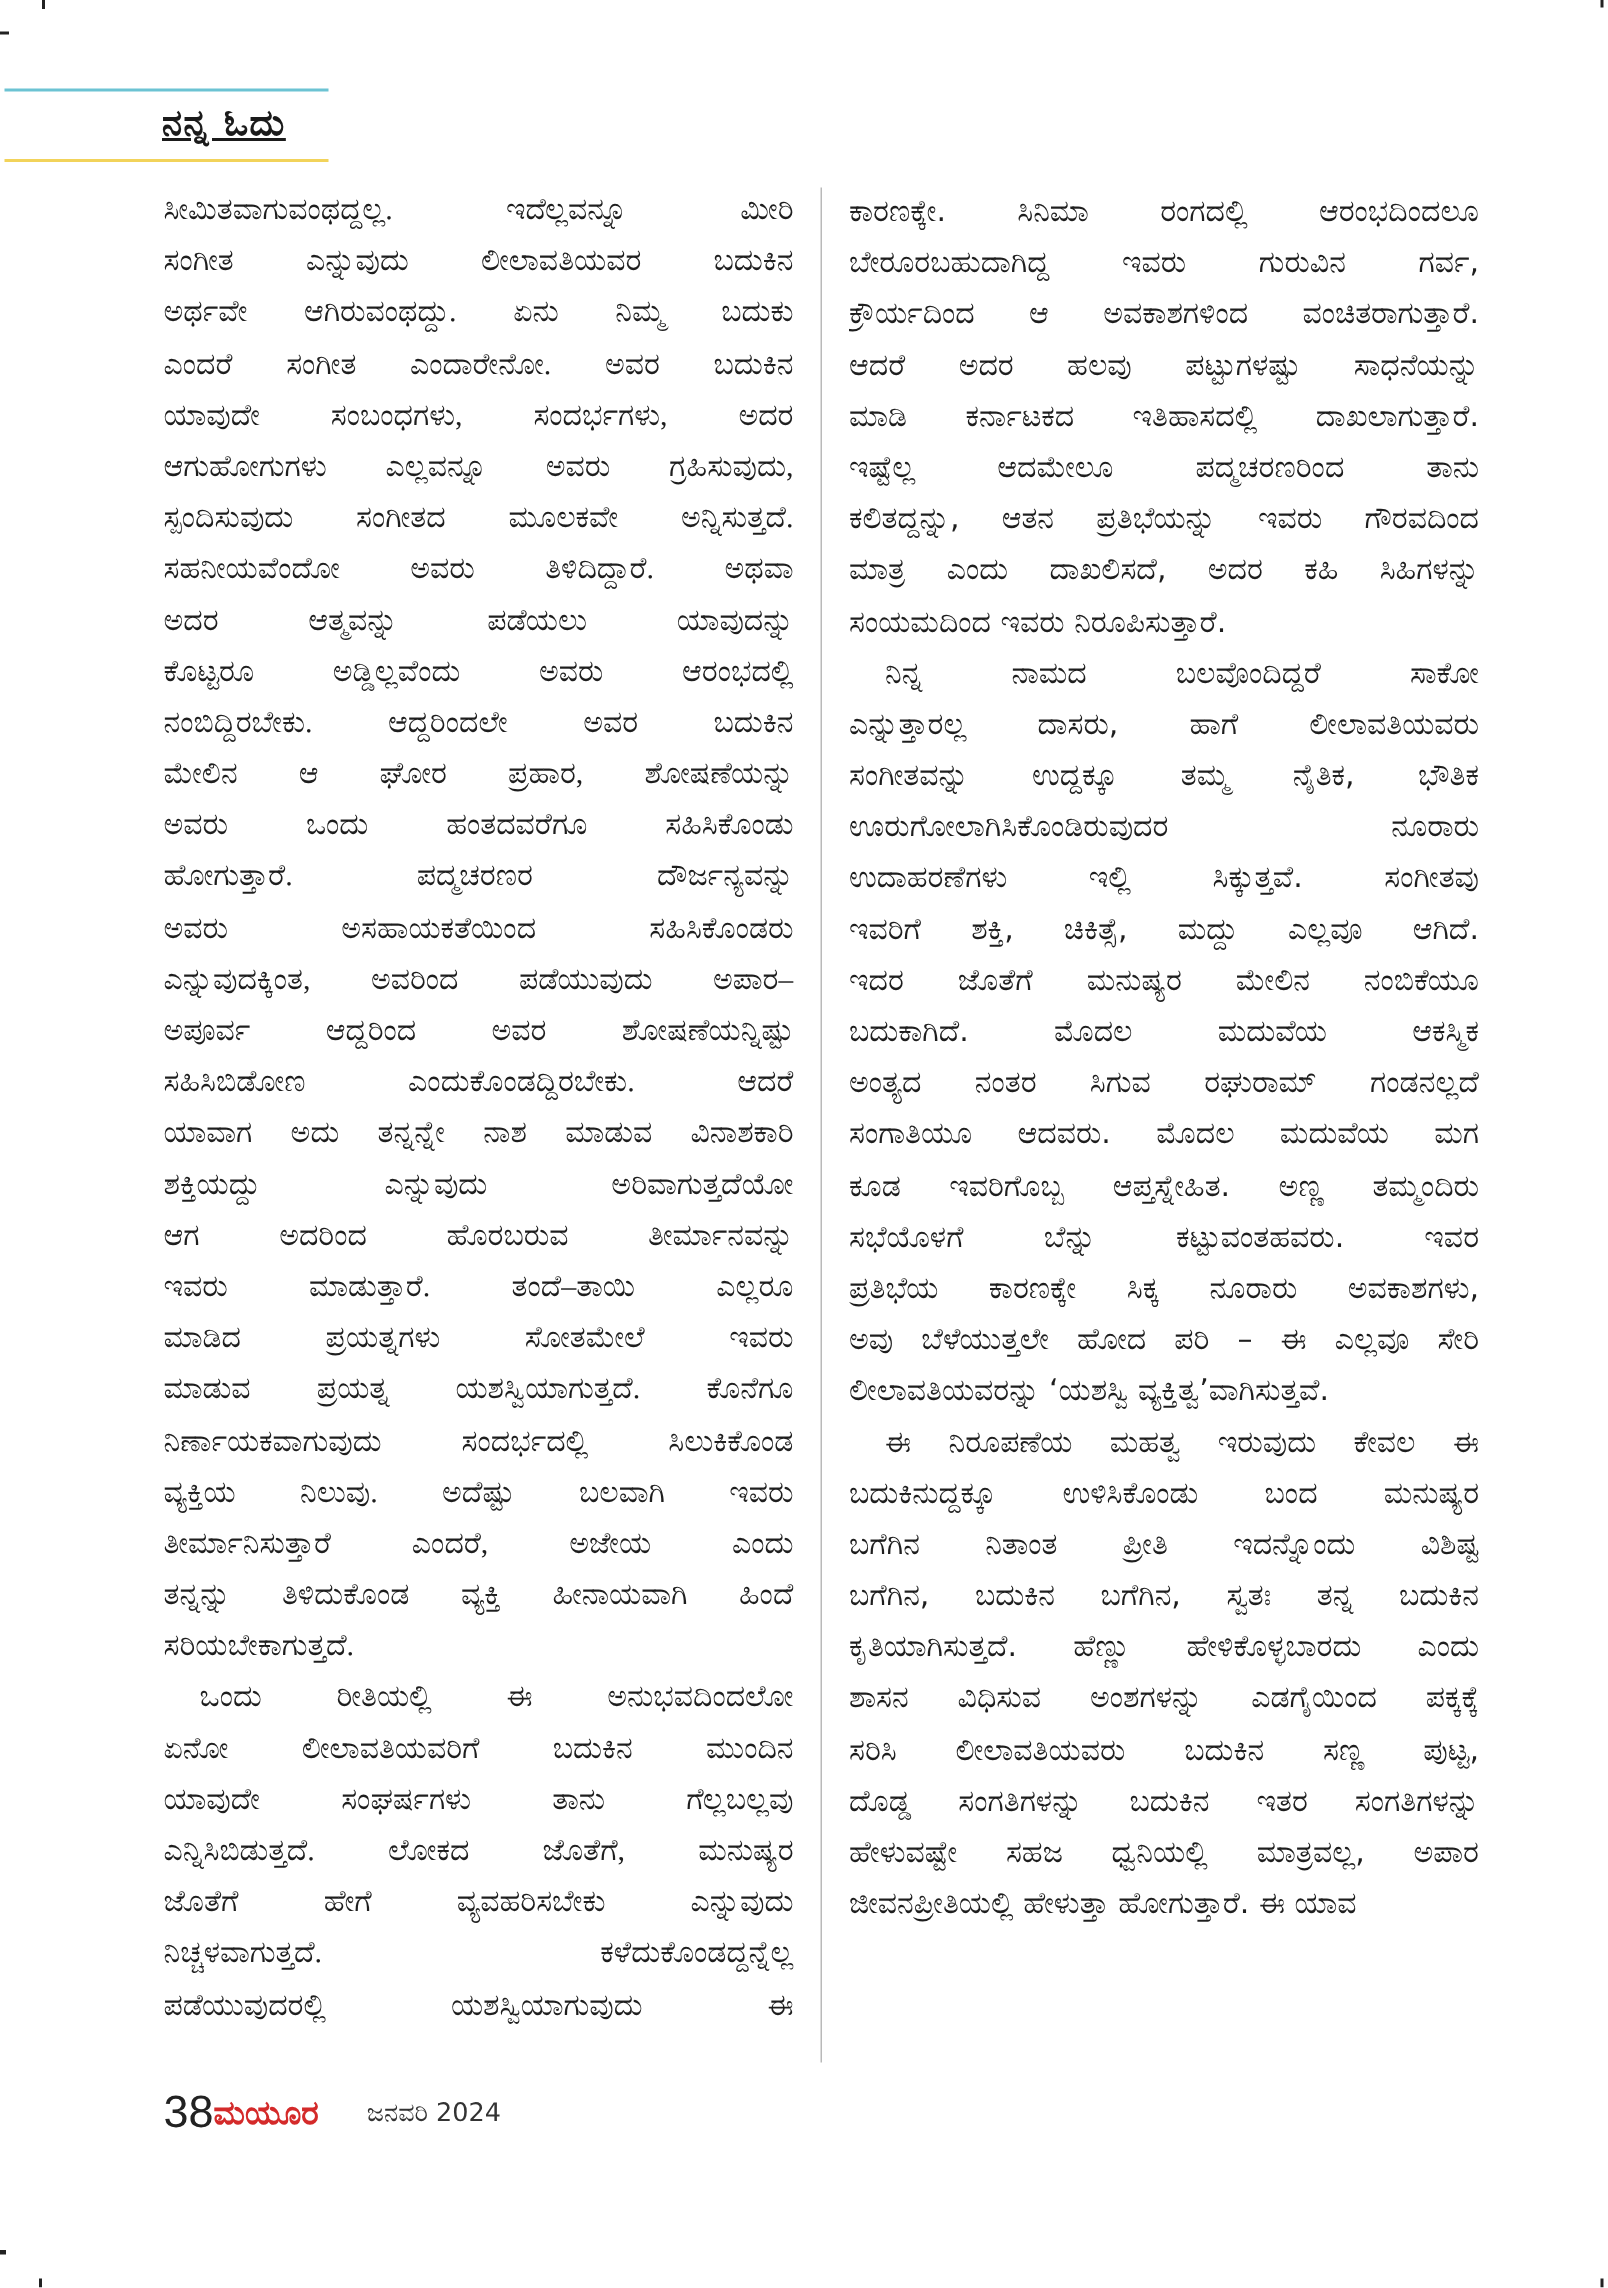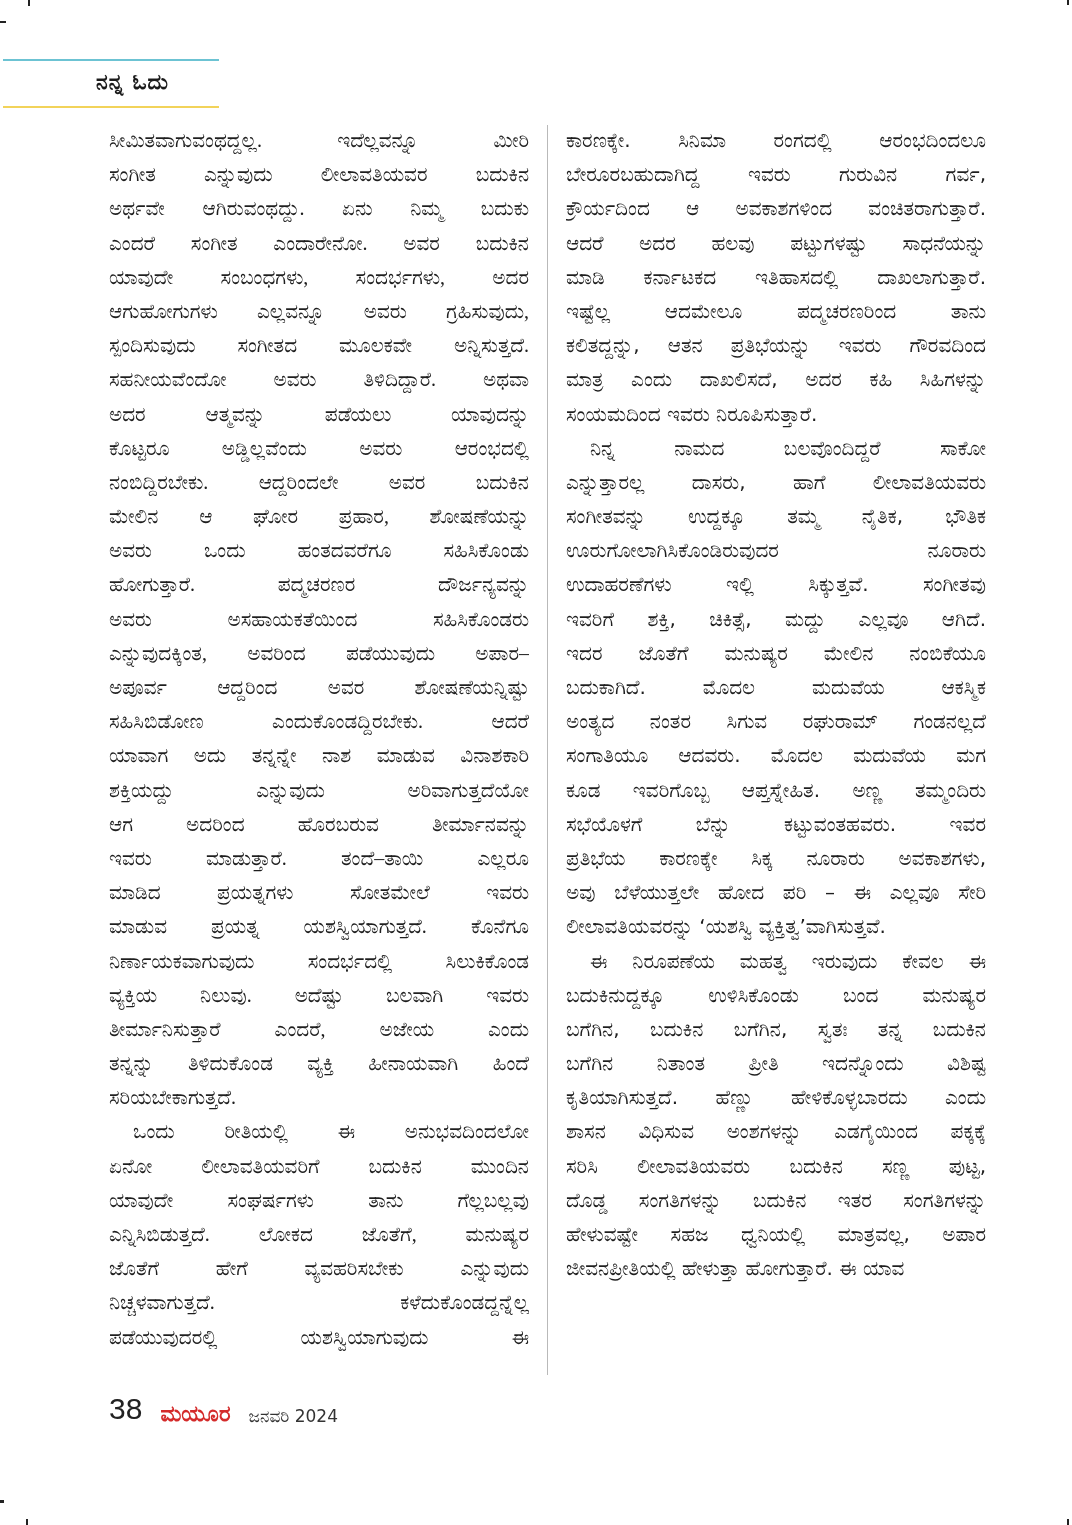--- a/index.html
+++ b/index.html
@@ -26,26 +26,27 @@
       background: #6cc3d3;
     }
     .rule-bottom {
       position: absolute;
       left: 3px; top: 106px;
       width: 216px; height: 2px;
       background: #f2d35a;
     }
     .section-title {
       position: absolute;
-      left: 96px; top: 60px;
-      font-size: 21px;
+      left: 108px; top: 60px;
+      font-size: 24px;
       font-weight: bold;
       color: #1b1b1b;
       line-height: 44px;
       letter-spacing: 1px;
+      text-decoration: underline;
     }
     .column {
       position: absolute;
       top: 123px;
       width: 420px;
     }
     .col-left { left: 109px; font-family: Liberation Serif, serif; }
     .col-right { left: 566px; }
     .line {
       height: 34.2px;
@@ -65,38 +66,39 @@
     .col-divider {
       position: absolute;
       left: 547px; top: 125px;
       width: 1px; height: 1250px;
       background: #b9b9b9;
     }
     .footer {
       position: absolute;
       left: 109px; top: 1392px;
       display: flex;
-      align-items: flex-end;
-      gap: 18px;
+      align-items: center;
+      gap: 0;
       white-space: nowrap;
     }
     .page-num {
       font-family: "Liberation Sans", sans-serif;
       font-size: 30px;
       color: #222;
     }
     .mag-name {
       font-size: 22px;
       font-weight: bold;
       color: #d42a2a;
     }
     .issue-date {
       font-size: 17px;
       color: #333;
       font-family: "DejaVu Sans", sans-serif;
+      margin-left: 32px;
     }
   </style>
 </head>
 <body>
 
 <div class="crop" style="left:28px;top:0;width:2px;height:6px;"></div>
 <div class="crop" style="left:0;top:21px;width:6px;height:2px;"></div>
 <div class="crop" style="left:1067px;top:0;width:2px;height:5px;"></div>
 <div class="crop" style="left:0;top:1500px;width:4px;height:3px;"></div>
 <div class="crop" style="left:26px;top:1519px;width:2px;height:6px;"></div>
@@ -165,22 +167,22 @@
     <div class="line">ಬದುಕಾಗಿದೆ. ಮೊದಲ ಮದುವೆಯ ಆಕಸ್ಮಿಕ</div>
     <div class="line">ಅಂತ್ಯದ ನಂತರ ಸಿಗುವ ರಘುರಾಮ್ ಗಂಡನಲ್ಲದೆ</div>
     <div class="line">ಸಂಗಾತಿಯೂ ಆದವರು. ಮೊದಲ ಮದುವೆಯ ಮಗ</div>
     <div class="line">ಕೂಡ ಇವರಿಗೊಬ್ಬ ಆಪ್ತಸ್ನೇಹಿತ. ಅಣ್ಣ ತಮ್ಮಂದಿರು</div>
     <div class="line">ಸಭೆಯೊಳಗೆ ಬೆನ್ನು ಕಟ್ಟುವಂತಹವರು. ಇವರ</div>
     <div class="line">ಪ್ರತಿಭೆಯ ಕಾರಣಕ್ಕೇ ಸಿಕ್ಕ ನೂರಾರು ಅವಕಾಶಗಳು,</div>
     <div class="line">ಅವು ಬೆಳೆಯುತ್ತಲೇ ಹೋದ ಪರಿ – ಈ ಎಲ್ಲವೂ ಸೇರಿ</div>
     <div class="line last">ಲೀಲಾವತಿಯವರನ್ನು ‘ಯಶಸ್ವಿ ವ್ಯಕ್ತಿತ್ವ’ವಾಗಿಸುತ್ತವೆ.</div>
     <div class="line indent">ಈ ನಿರೂಪಣೆಯ ಮಹತ್ವ ಇರುವುದು ಕೇವಲ ಈ</div>
     <div class="line">ಬದುಕಿನುದ್ದಕ್ಕೂ ಉಳಿಸಿಕೊಂಡು ಬಂದ ಮನುಷ್ಯರ</div>
+    <div class="line">ಬಗೆಗಿನ ನಿತಾಂತ ಪ್ರೀತಿ ಇದನ್ನೊಂದು ವಿಶಿಷ್ಟ</div>
     <div class="line">ಬಗೆಗಿನ, ಬದುಕಿನ ಬಗೆಗಿನ, ಸ್ವತಃ ತನ್ನ ಬದುಕಿನ</div>
-    <div class="line">ಬಗೆಗಿನ ನಿತಾಂತ ಪ್ರೀತಿ ಇದನ್ನೊಂದು ವಿಶಿಷ್ಟ</div>
     <div class="line">ಕೃತಿಯಾಗಿಸುತ್ತದೆ. ಹೆಣ್ಣು ಹೇಳಿಕೊಳ್ಳಬಾರದು ಎಂದು</div>
     <div class="line">ಶಾಸನ ವಿಧಿಸುವ ಅಂಶಗಳನ್ನು ಎಡಗೈಯಿಂದ ಪಕ್ಕಕ್ಕೆ</div>
     <div class="line">ಸರಿಸಿ ಲೀಲಾವತಿಯವರು ಬದುಕಿನ ಸಣ್ಣ ಪುಟ್ಟ,</div>
     <div class="line">ದೊಡ್ಡ ಸಂಗತಿಗಳನ್ನು ಬದುಕಿನ ಇತರ ಸಂಗತಿಗಳನ್ನು</div>
     <div class="line">ಹೇಳುವಷ್ಟೇ ಸಹಜ ಧ್ವನಿಯಲ್ಲಿ ಮಾತ್ರವಲ್ಲ, ಅಪಾರ</div>
     <div class="line last">ಜೀವನಪ್ರೀತಿಯಲ್ಲಿ ಹೇಳುತ್ತಾ ಹೋಗುತ್ತಾರೆ. ಈ ಯಾವ</div>
   </div>
 
 <div class="footer">
   <span class="page-num">38</span>

